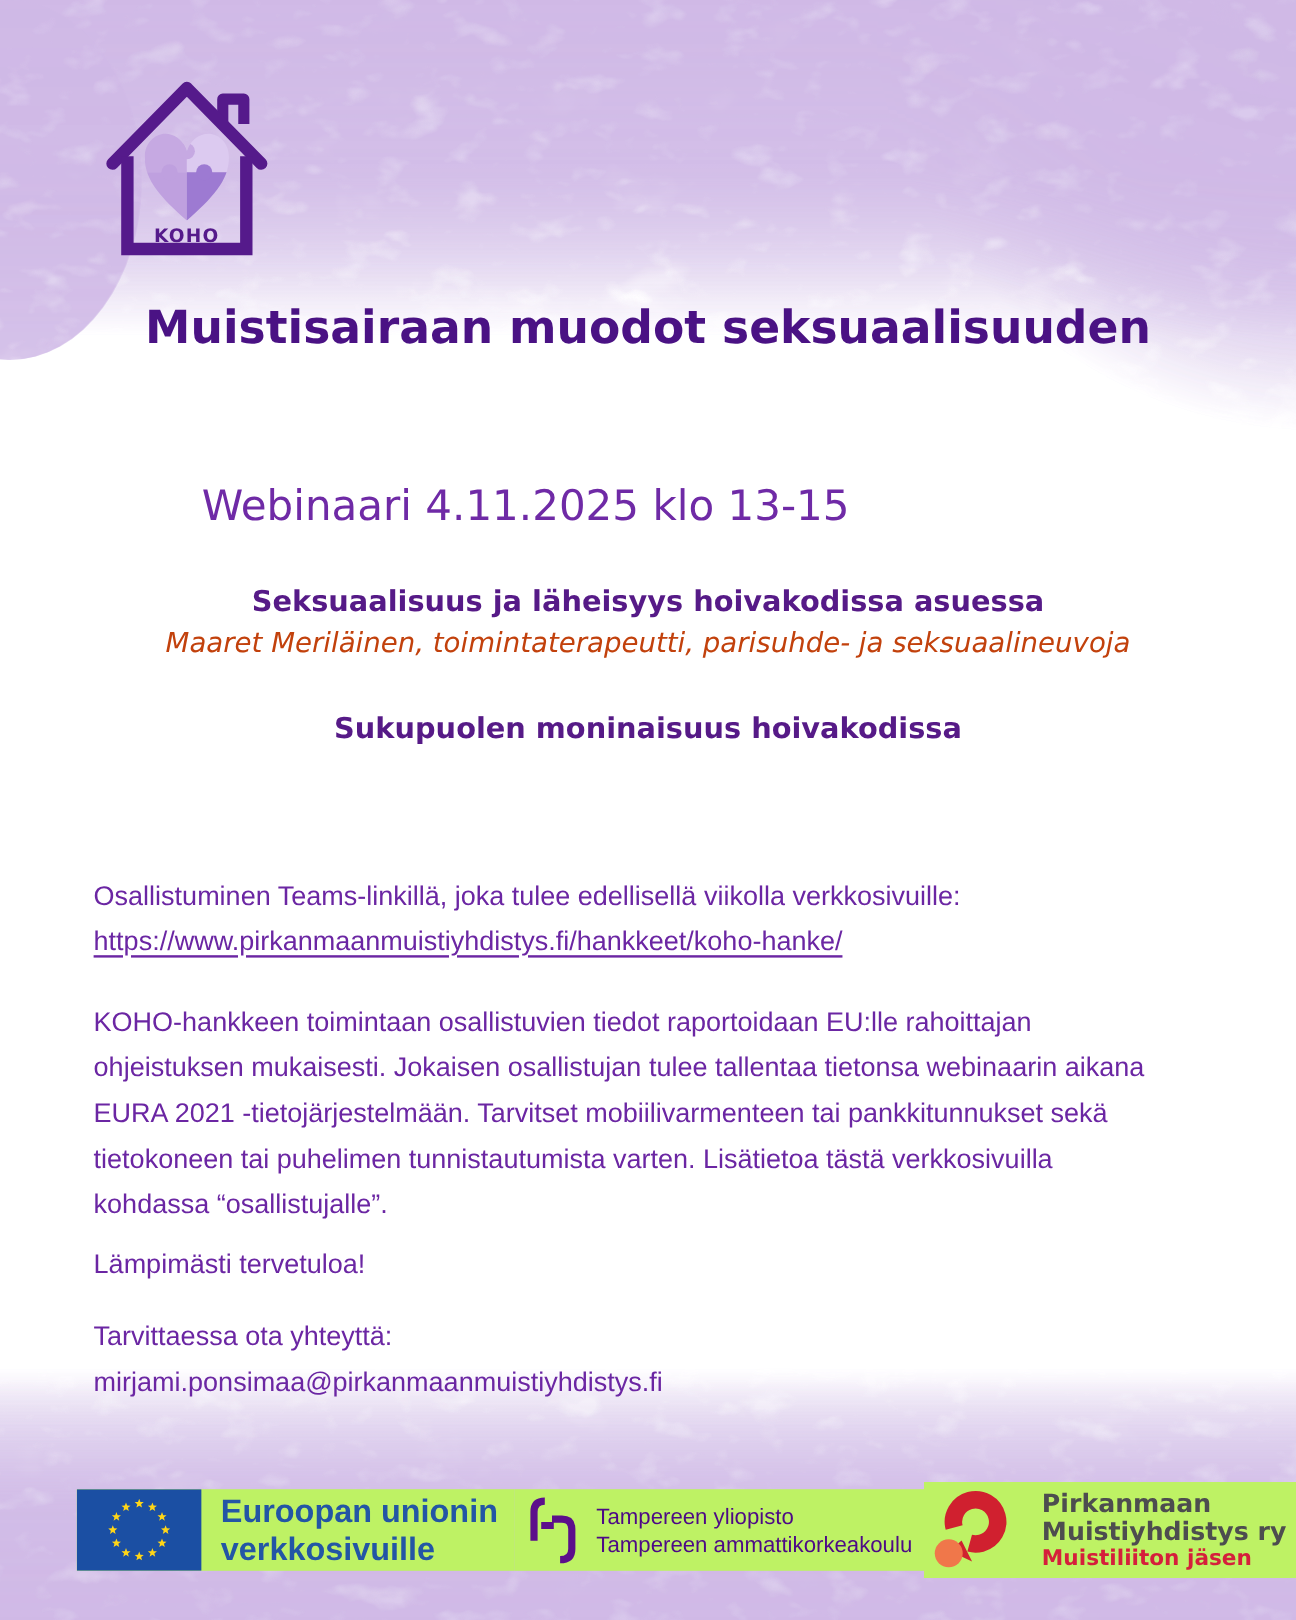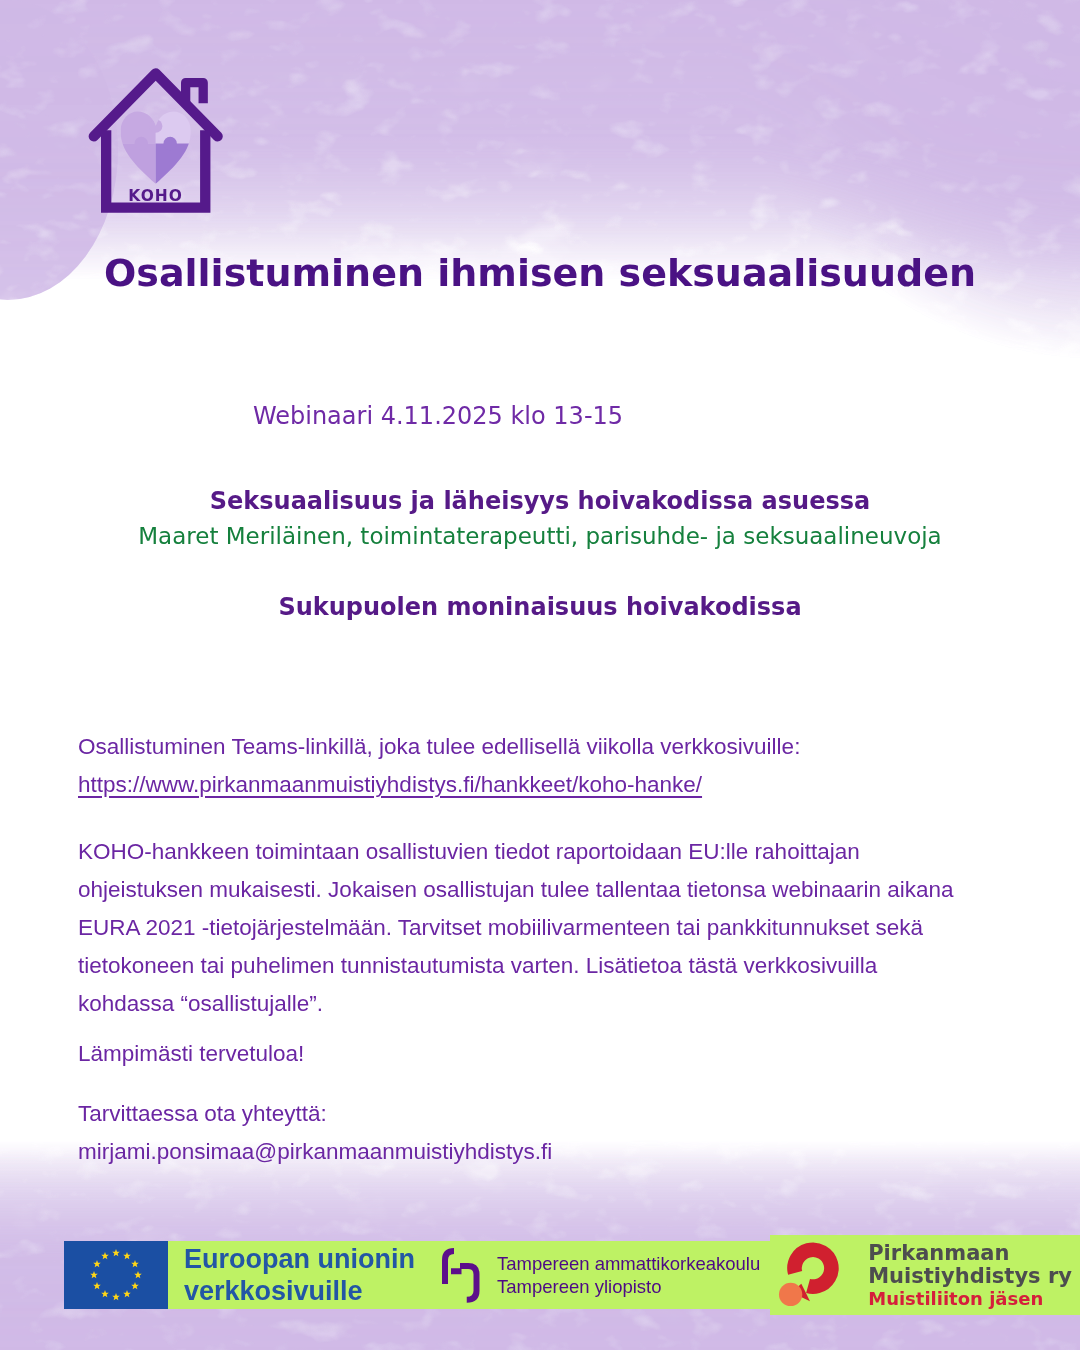--- a/index.html
+++ b/index.html
@@ -22,32 +22,32 @@
   .koho-logo{position:absolute;left:86px;top:62px;width:158px;height:160px;}
 
   .title{
     position:absolute;left:0;top:243px;width:1080px;text-align:center;
     font-family:"DejaVu Sans","Liberation Sans",sans-serif;
     font-weight:bold;font-size:38px;line-height:60px;color:#4a1284;letter-spacing:0px;
   }
   .subtitle{
     position:absolute;left:0;top:402px;width:876px;text-align:center;
     font-family:"DejaVu Sans","Liberation Sans",sans-serif;
-    font-size:24px;color:#6f2aa6;
+    font-size:35px;color:#6f2aa6;
   }
   .session{position:absolute;left:0;width:1080px;text-align:center;}
   .session.s1{top:484px;}
   .session.s2{top:590px;}
   .session-title{
     font-family:"DejaVu Sans","Liberation Sans",sans-serif;
     font-weight:bold;font-size:24px;line-height:34px;color:#561a87;
   }
   .session-speaker{
     font-family:"DejaVu Sans","Liberation Sans",sans-serif;
-    font-size:23px;line-height:36px;color:#15803d;
+    font-style:italic;font-size:23px;line-height:36px;color:#c2410c;
   }
   .bodytext{
     position:absolute;left:78px;width:890px;
     font-size:22.5px;line-height:38px;color:#6b26a3;text-align:left;
   }
   .participation{top:728px;}
   .participation a{color:#6b26a3;text-decoration:underline;text-underline-offset:4px;}
   .infoblock{top:833px;}
   .welcome{top:1035px;}
   .contact{top:1095px;}
@@ -142,21 +142,21 @@
         <rect x="20" y="79" width="46" height="45" fill="#bfa0df"></rect>
         <rect x="66" y="79" width="46" height="45" fill="#9d7ad2"></rect>
         <circle cx="66" cy="62" r="6.5" fill="#c6a9e2"></circle>
         <circle cx="80" cy="79" r="6.5" fill="#9d7ad2"></circle>
         <circle cx="52" cy="79" r="6.5" fill="#bfa0df"></circle>
       </g>
       <text x="66" y="135" text-anchor="middle" font-family="DejaVu Sans, Liberation Sans, sans-serif" font-size="15" font-weight="bold" letter-spacing="1" fill="#551a8b">KOHO</text>
     </svg>
 
     <div class="title">
-      <div>Osallistuminen ihmisen seksuaalisuuden</div>
+      <div>Muistisairaan muodot seksuaalisuuden</div>
     </div>
 
     <div class="subtitle">Webinaari 4.11.2025 klo 13-15</div>
 
     <div class="session s1">
       <div class="session-title">Seksuaalisuus ja läheisyys hoivakodissa asuessa</div>
       <div class="session-speaker">Maaret Meriläinen, toimintaterapeutti, parisuhde- ja seksuaalineuvoja</div>
     </div>
 
     <div class="session s2">
@@ -206,22 +206,22 @@
 
       <div class="logo-card tuni-card">
         <svg width="54" height="60" viewBox="0 0 72 80">
           <g fill="none" stroke="#5c0f8b" stroke-width="8">
             <path d="M16,52 L16,20 Q16,8 28,8"></path>
             <path d="M24,35 L38,35"></path>
             <path d="M36,28 L47,28 Q58,28 58,39 L58,61 Q58,73 45,73"></path>
           </g>
         </svg>
         <div class="tuni-text">
+          <div>Tampereen yliopisto</div>
           <div>Tampereen ammattikorkeakoulu</div>
-          <div>Tampereen yliopisto</div>
         </div>
       </div>
 
       <div class="logo-card muisti-card">
         <svg width="66" height="68" viewBox="0 0 68 70">
           <circle cx="36" cy="28" r="19" fill="none" stroke="#d0202f" stroke-width="15" stroke-dasharray="99 21" transform="rotate(165 36 28)"></circle>
           <path d="M24,44 L33,62 L14,53 Z" fill="#d0202f"></path>
           <circle cx="13" cy="55" r="12" fill="#f0774a"></circle>
         </svg>
         <div class="muisti-text">

